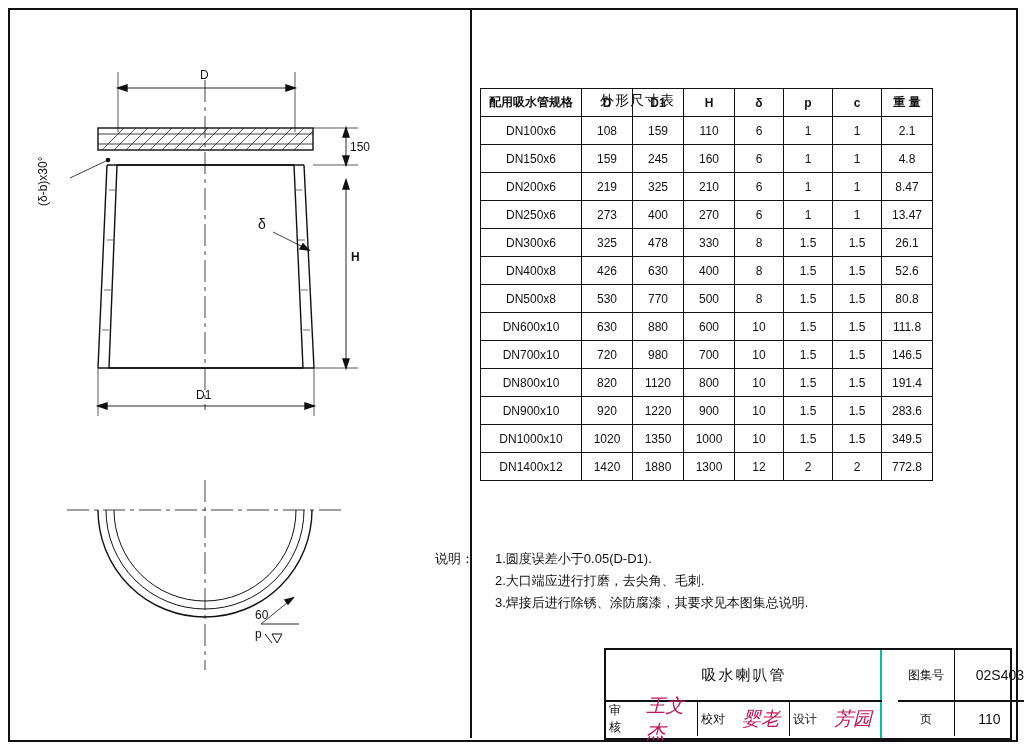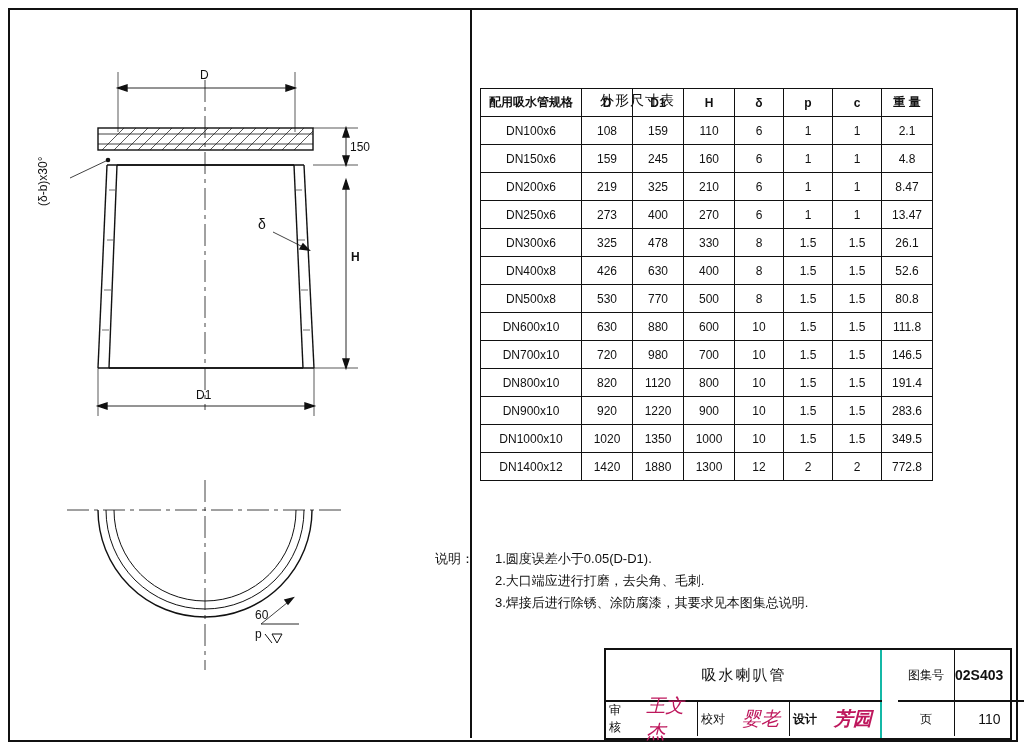--- a/index.html
+++ b/index.html
@@ -74,36 +74,36 @@
     font-size:15px;letter-spacing:2px;
   }
   .tb-sign{
     position:absolute;left:0;top:52px;width:316px;height:34px;
     display:flex;align-items:center;font-size:12px;
   }
   .tb-sign .cell{
     display:flex;align-items:center;height:34px;
     border-right:1px solid #111;box-sizing:border-box;padding:0 3px;
   }
-  .tb-sign .cell:last-child{border-right:none;font-weight:bold;}
+  .tb-sign .cell:last-child{border-right:none;}
   .tb-sign .lab{font-size:12px;}
   .tb-sign .sig{
     font-family:"Liberation Serif", serif;
     font-style:italic;font-size:19px;margin-left:17px;color:#be185d;
   }
   .tb-right{
     position:absolute;left:292px;top:0;width:126px;height:104px;
   }
   .tb-r1{
     position:absolute;left:0;top:0;width:126px;height:52px;
     border-bottom:2px solid #111;box-sizing:border-box;
     display:flex;align-items:center;font-size:12px;
   }
   .tb-r1 .k{width:56px;text-align:center;border-right:1px solid #111;height:52px;display:flex;align-items:center;justify-content:center;}
-  .tb-r1 .v{flex:1;text-align:left;font-size:14px;font-weight:bold;}
+  .tb-r1 .v{flex:1;text-align:right;font-size:14px;}
   .tb-r2{
     position:absolute;left:0;top:52px;width:126px;height:34px;
     display:flex;align-items:center;font-size:12px;
   }
   .tb-r2 .k{width:56px;text-align:center;border-right:1px solid #111;height:34px;display:flex;align-items:center;justify-content:center;}
   .tb-r2 .v{flex:1;text-align:center;font-size:14px;}
 
   .lbl-txt{position:absolute;font-size:12px;}
 </style>
 </head>

